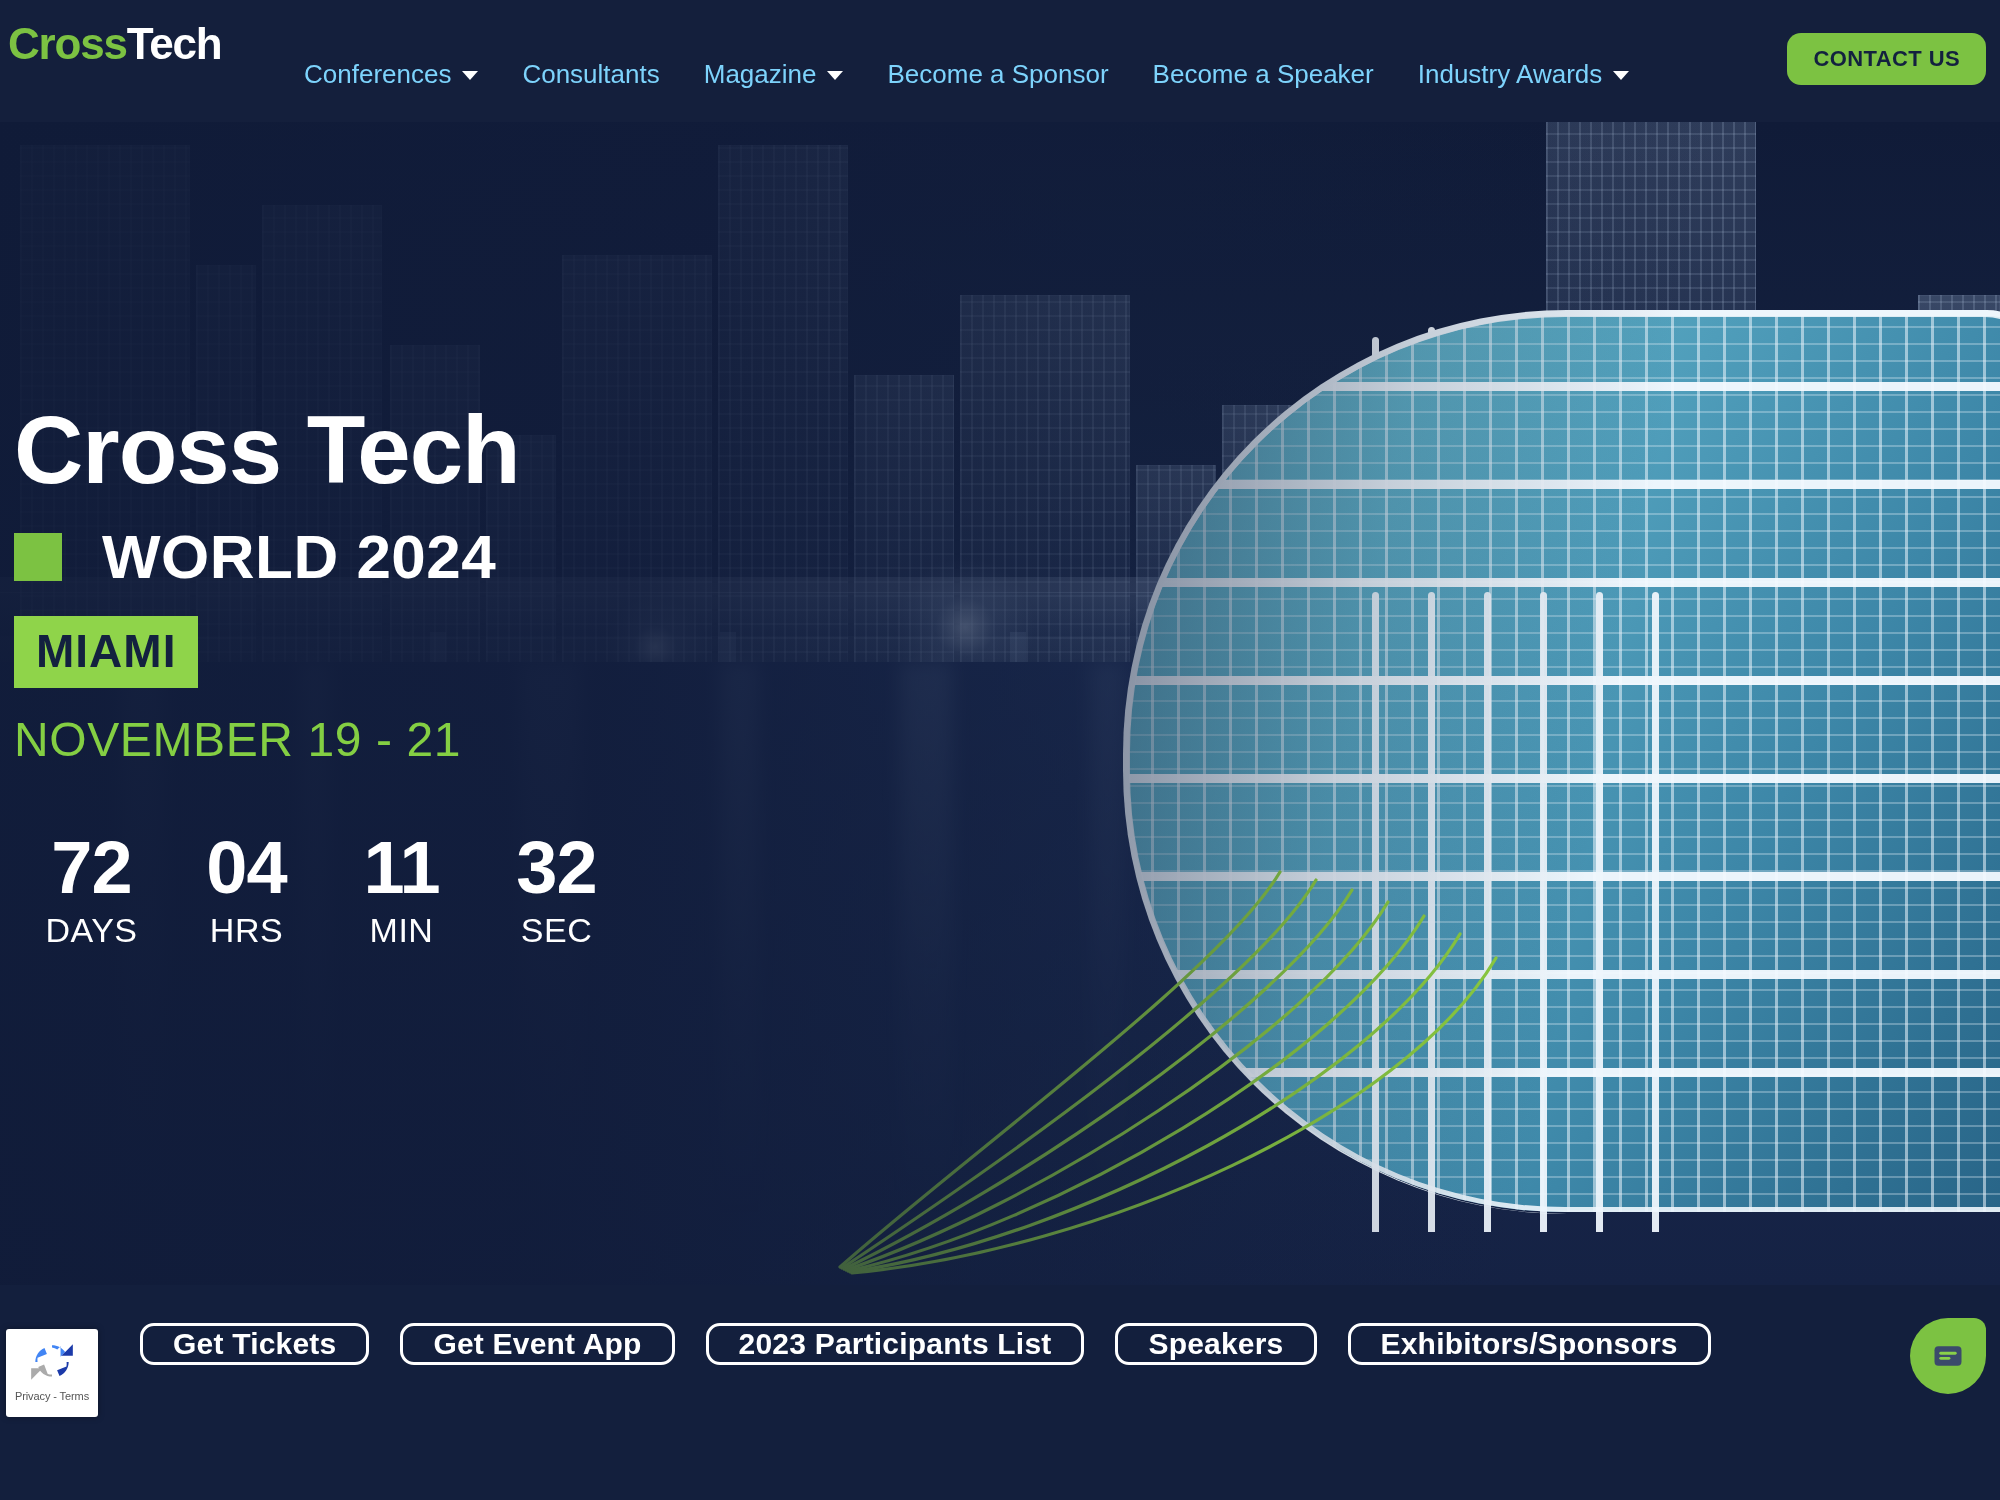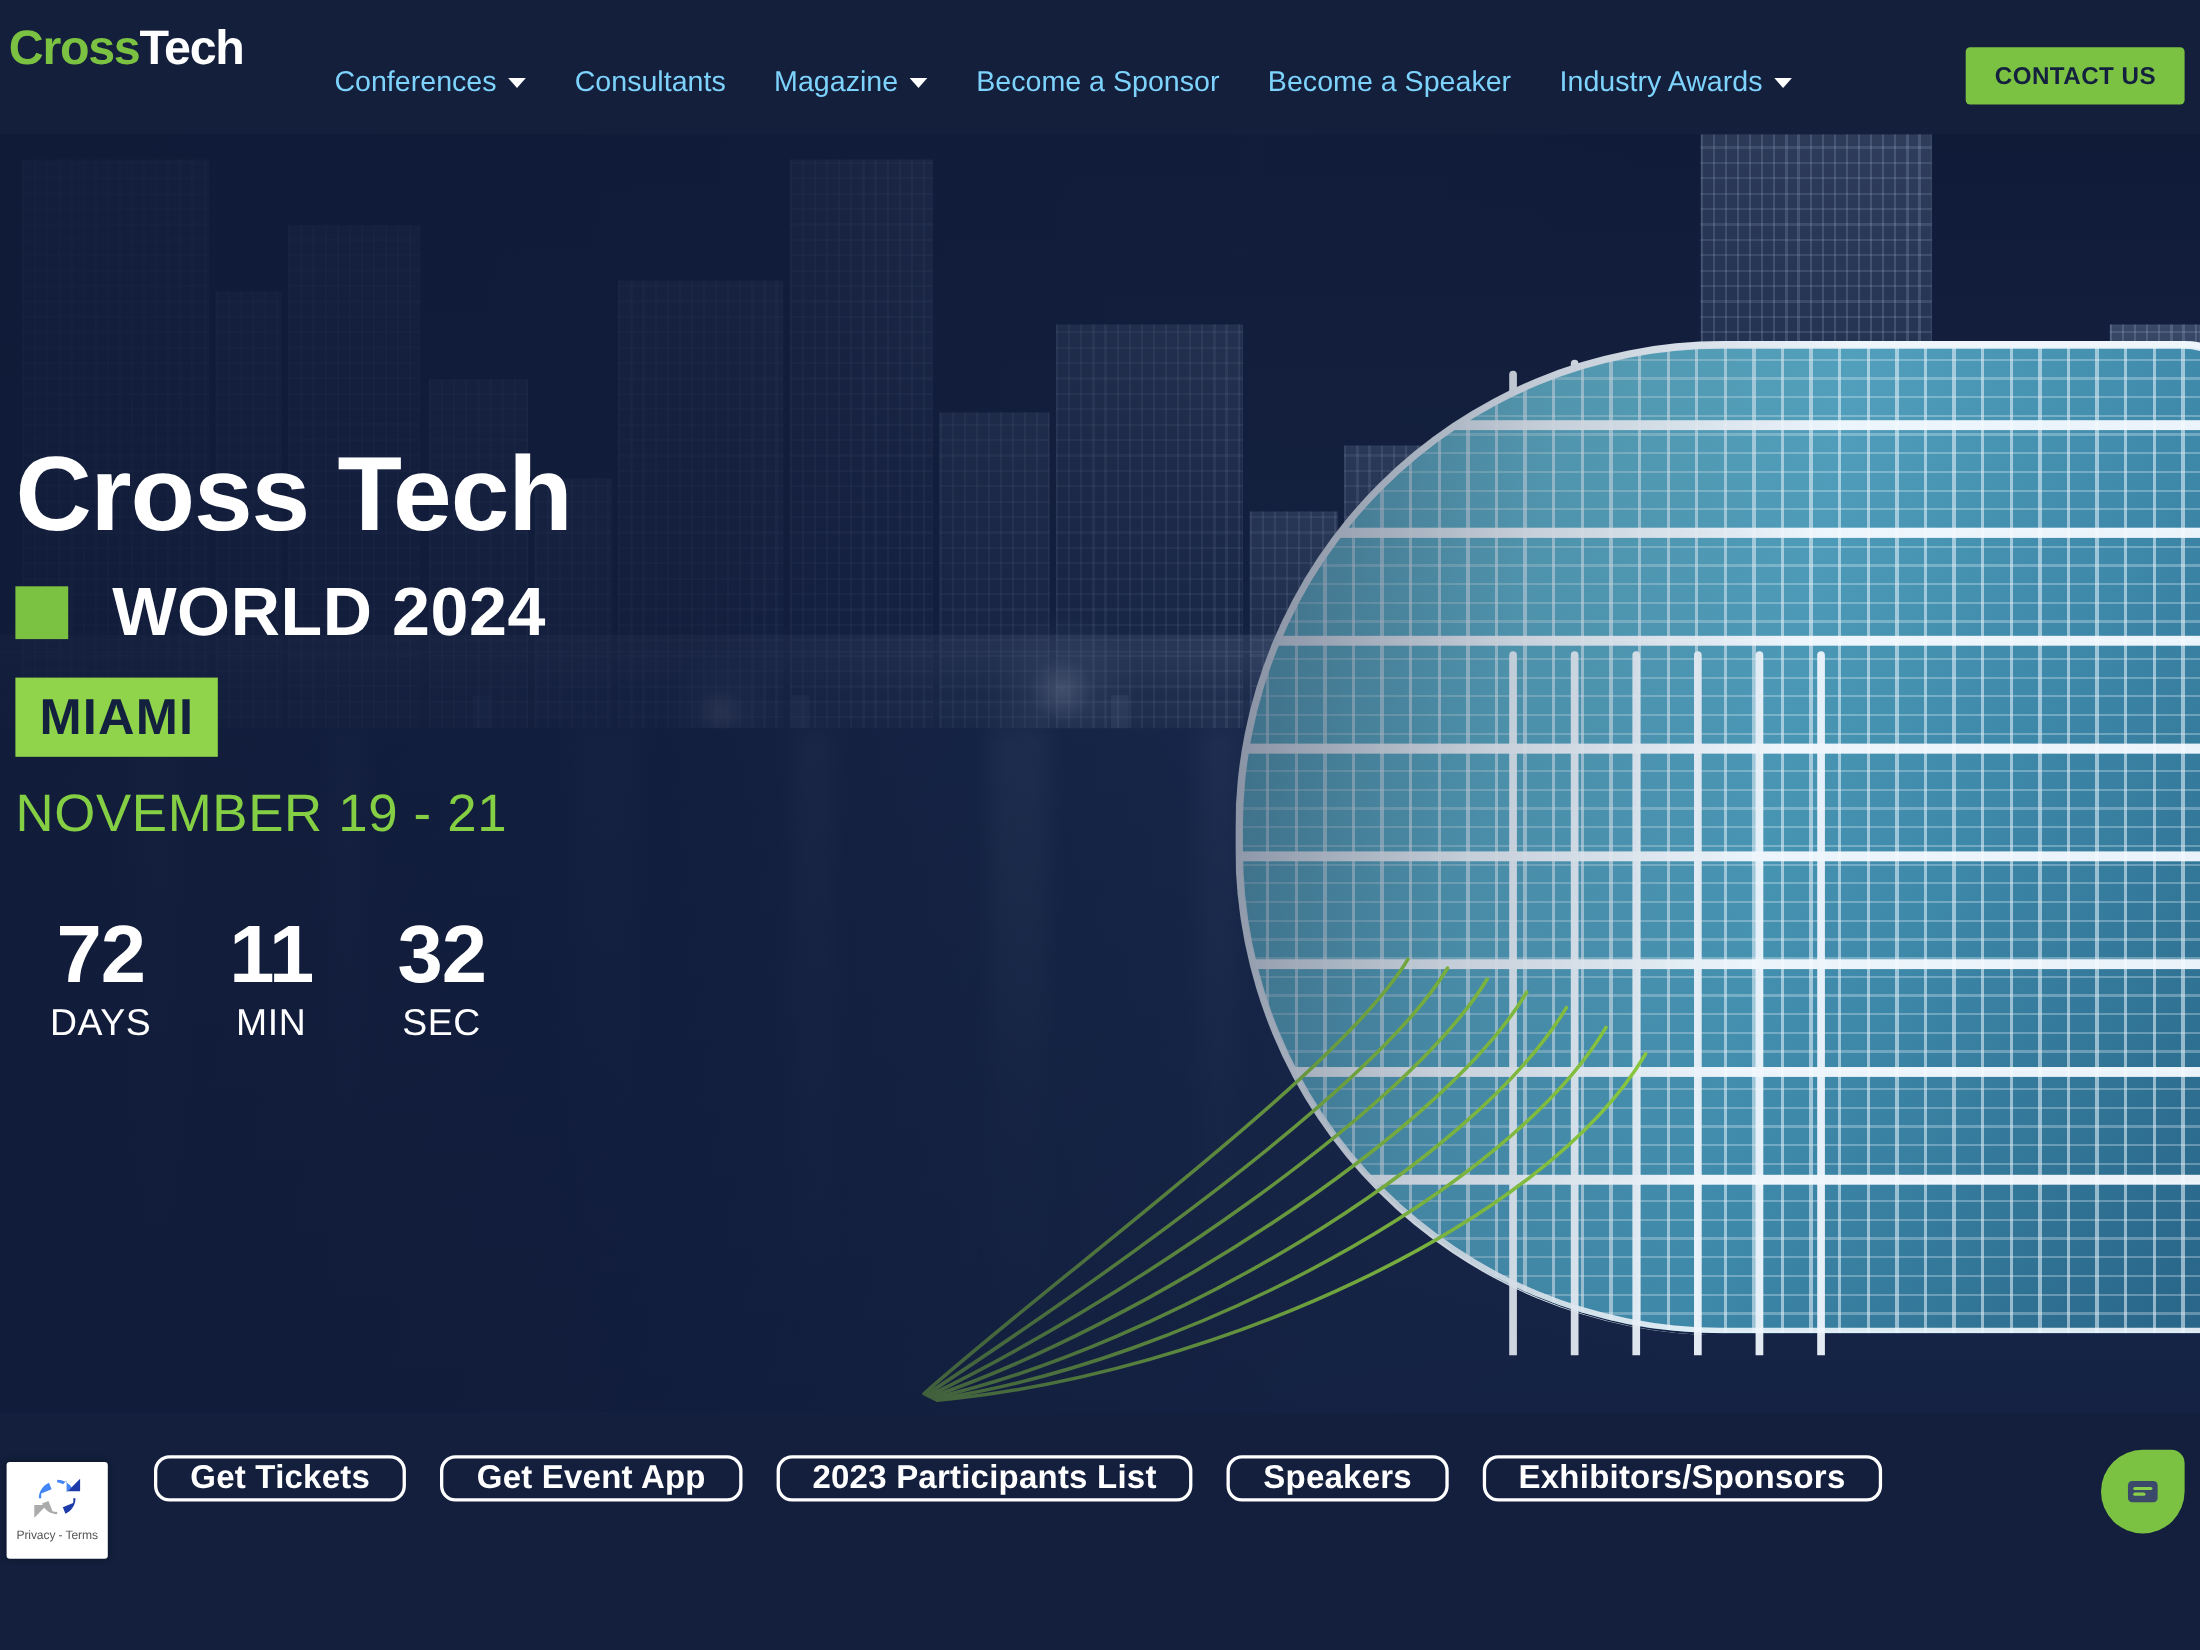--- a/index.html
+++ b/index.html
@@ -38,24 +38,24 @@
   }
   .caret{
     width:0; height:0; display:inline-block;
     border-left:8px solid transparent; border-right:8px solid transparent;
     border-top:9px solid #ffffff; margin-top:3px;
   }
   .navrow2{ width:100%; display:flex; justify-content:center; margin-top:4px; padding-right:330px; }
   .navrow2 .navitem{ padding:0; }
 
   .contact-btn{
-    position:absolute; right:14px; top:43px;
+    position:absolute; right:14px; top:33px;
     background:#7cc242; color:#13213f;
     font-size:22px; font-weight:bold; letter-spacing:.4px;
-    padding:13px 26px; border-radius:4px; border:none; cursor:pointer;
+    padding:13px 26px; border-radius:14px; border:none; cursor:pointer;
     white-space:nowrap;
   }
 
   
   .hero{
     position:absolute; top:122px; left:0; width:2000px; height:1163px;
     overflow:hidden; background:#13203f;
   }
   .hero-photo{ position:absolute; inset:0; }
 
@@ -333,20 +333,24 @@
       </div>
       <div><span class="ht-city">MIAMI</span></div>
       <div class="ht-dates">NOVEMBER 19 - 21</div>
 
       <div class="countdown">
         <div class="cd-unit">
           <div class="cd-num">72</div>
           <div class="cd-lbl">DAYS</div>
         </div>
         <div class="cd-unit">
+          <div class="cd-num">04</div>
+          <div class="cd-lbl">HRS</div>
+        </div>
+        <div class="cd-unit">
           <div class="cd-num">11</div>
           <div class="cd-lbl">MIN</div>
         </div>
         <div class="cd-unit">
           <div class="cd-num">32</div>
           <div class="cd-lbl">SEC</div>
         </div>
       </div>
     </div>
   </div>

